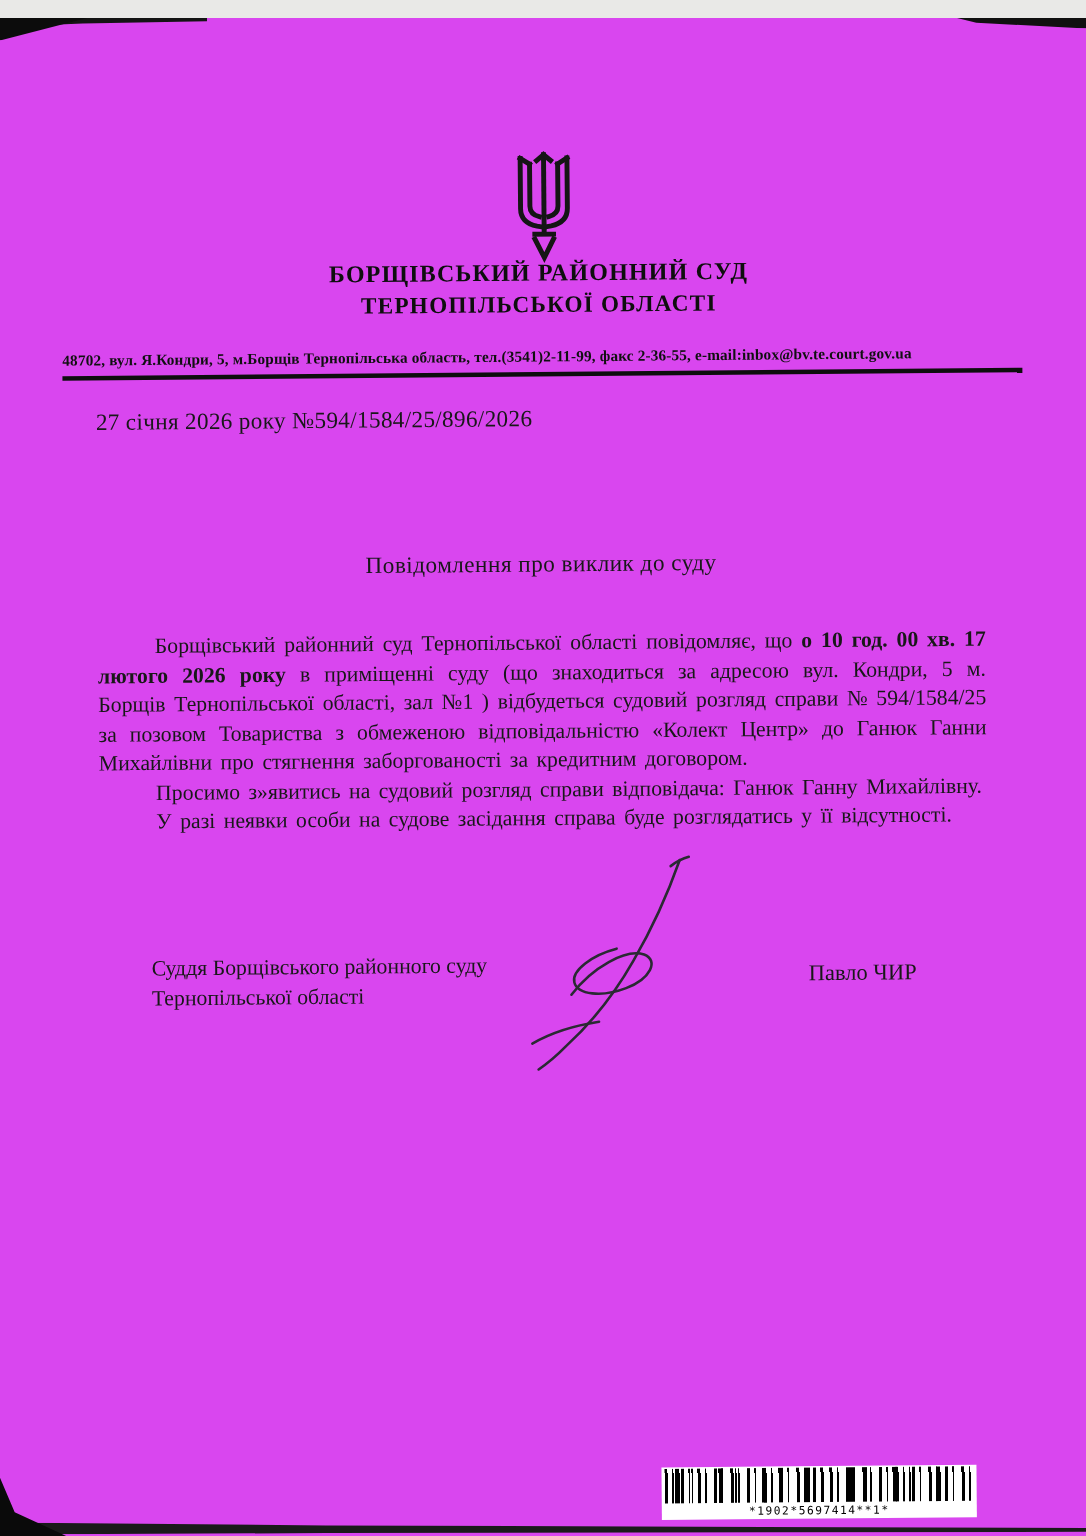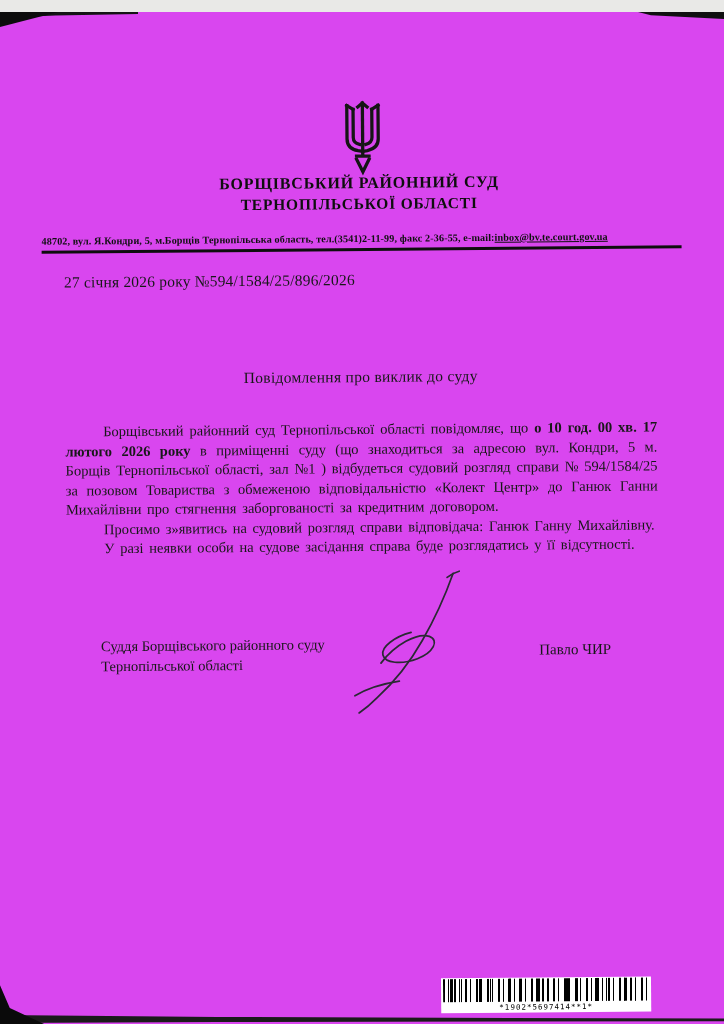--- a/index.html
+++ b/index.html
@@ -14,21 +14,21 @@
   .emblem{position:absolute;top:88px;left:50%;margin-left:-22px;width:52px;height:78px;}
   .emblem svg{width:100%;height:100%;}
   .court-name-wrap{position:absolute;top:160px;left:0;width:100%;text-align:center;}
   .court-name{font-weight:bold;font-size:16px;letter-spacing:0.8px;line-height:21px;color:#0e0e0e;}
   .court-name.l2{font-size:15.5px;}
   .address{
     position:absolute;top:221px;left:44px;right:40px;
     font-size:10.2px;font-weight:bold;letter-spacing:0.1px;white-space:nowrap;
     padding-bottom:4px;border-bottom:3px solid #0d0d0d;color:#101010;overflow:hidden;
   }
-  .address .email{text-decoration:underline;}
+  .address .email{}
 
   
   .ref-line{position:absolute;top:259px;left:66px;font-size:15.5px;letter-spacing:0.2px;}
   .doc-title{position:absolute;top:356px;left:0;width:100%;text-align:center;
     font-size:15.5px;font-weight:normal;letter-spacing:0.3px;margin:0;}
 
   
   .body-text{position:absolute;top:408px;left:66px;width:592px;
     font-size:14.5px;line-height:19.5px;text-align:justify;word-spacing:2px;}
   .body-text p{margin:0;text-indent:38px;}

